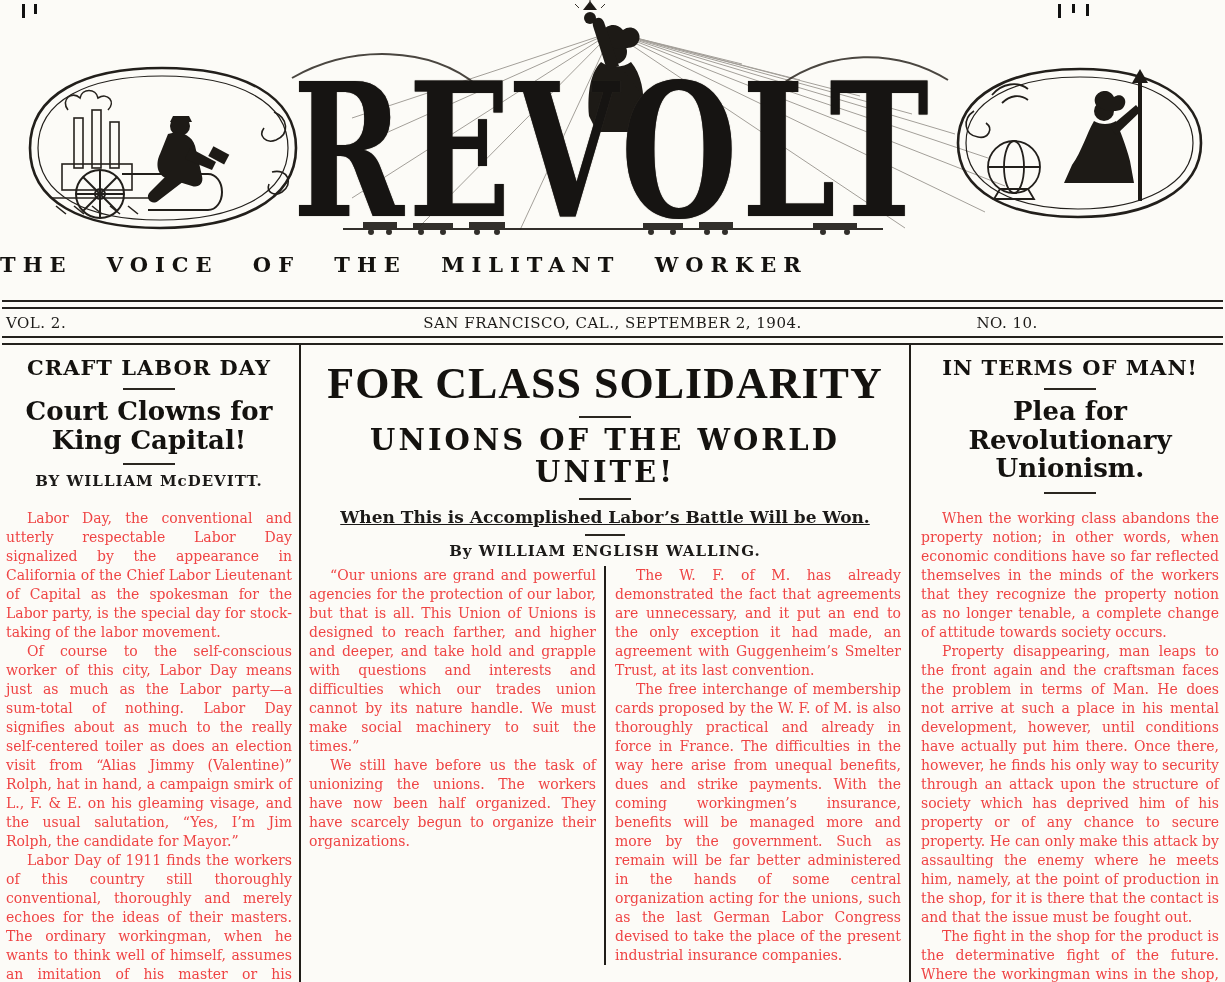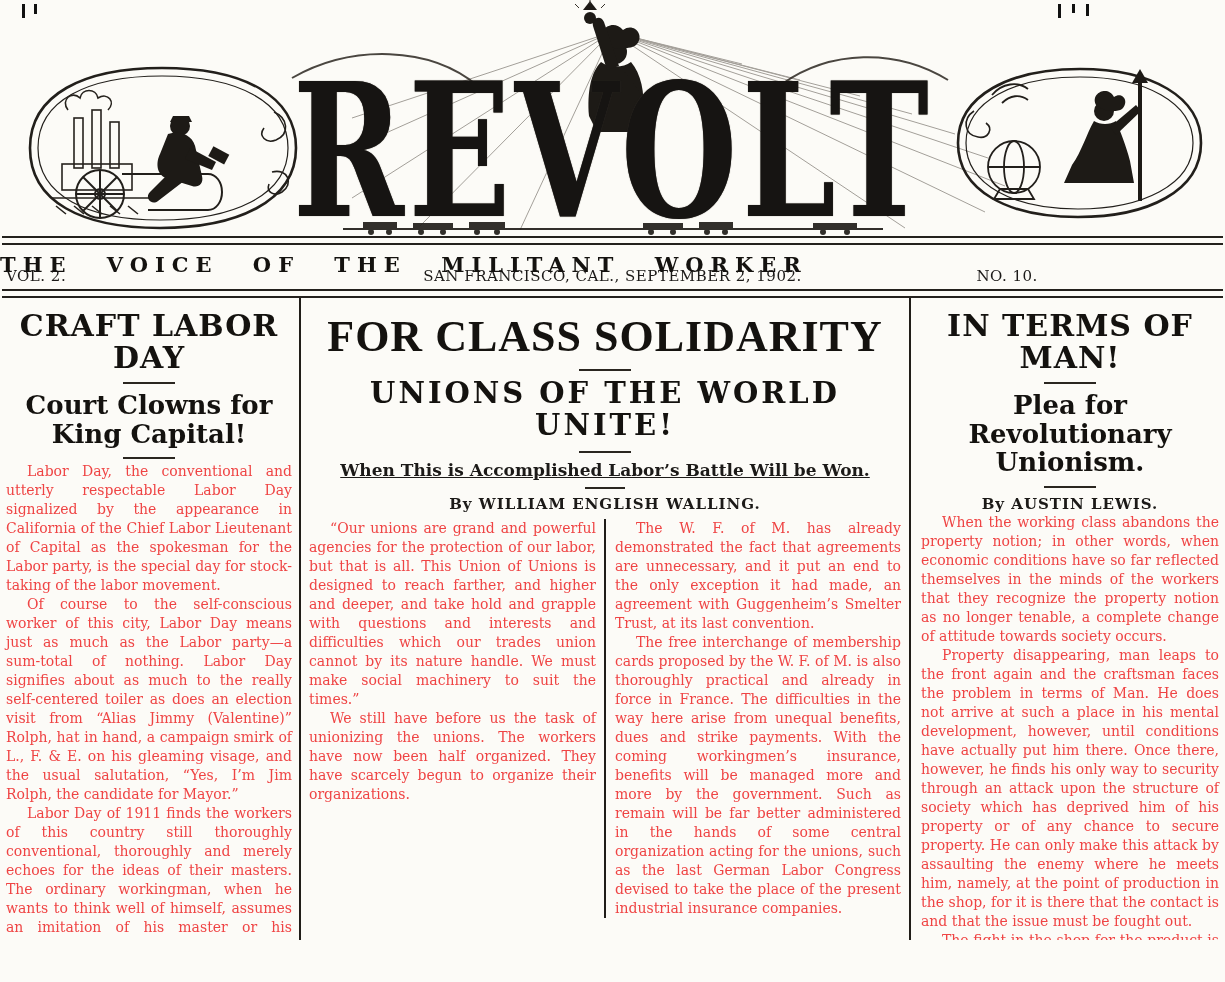--- a/index.html
+++ b/index.html
@@ -2,21 +2,21 @@
 <html lang="en"><head>
 <meta charset="utf-8">
 <style>
   html,body{margin:0;padding:0;background:#e8e6e0;}
   .page{
     position:relative;width:1225px;height:982px;margin:0 auto;
     background:#fcfbf7;color:#1c1a18;overflow:hidden;
     font-family:"DejaVu Serif","Liberation Serif",serif;
   }
   
-  .masthead{position:relative;height:236px;}
+  .masthead{position:relative;height:300px;}
   .rays{position:absolute;left:0;top:0;z-index:0;}
   .cartouche{position:absolute;z-index:1;}
   .cartouche.left{left:22px;top:52px;}
   .cartouche.right{right:18px;top:55px;}
   .center-figure{position:absolute;left:50%;top:0;transform:translateX(-50%);z-index:1;}
   .paper-title{
     position:absolute;left:50%;top:58px;margin:0;z-index:2;
     transform:translateX(-50%) scaleX(0.72);transform-origin:center top;
     font-size:186px;line-height:1;font-weight:700;letter-spacing:6px;white-space:nowrap;
     color:#161412;text-shadow:0 0 1px #3a352f;
@@ -24,32 +24,32 @@
   .train{position:absolute;left:50%;top:222px;transform:translateX(-50%);z-index:3;opacity:.9;}
   .scan-marks{position:absolute;left:0;top:0;width:100%;height:30px;z-index:4;}
   .scan-marks i{position:absolute;top:4px;width:3px;height:14px;background:#111;display:block;}
   .paper-subtitle{
     position:absolute;left:0;right:0;top:252px;text-align:left;z-index:2;
     font-size:21px;font-weight:700;letter-spacing:7px;word-spacing:20px;color:#14120f;
   }
   
   .double-rule{height:5px;border-top:2px solid #24211d;border-bottom:2px solid #24211d;margin:0 2px;}
   .dateline{display:flex;align-items:center;padding:5px 6px 4px 6px;font-size:15px;letter-spacing:.5px;}
-  .dateline .dl{flex:1;margin-top:17px;}
+  .dateline .dl{flex:1;}
   .dateline .dl.c{text-align:center;flex:3;}
   .dateline .dl.r{text-align:left;}
   
   .columns{display:flex;height:642px;overflow:hidden;}
   .vrule{width:0;border-left:2px solid #201d19;}
   .col{box-sizing:border-box;}
   .col-left{width:299px;padding:10px 7px 0 6px;}
   .col-center{width:608px;padding:4px 6px 0 6px;}
   .col-right{flex:1;padding:10px 6px 0 10px;}
   .headline-block{text-align:center;min-height:152px;}
-  h2{margin:2px 0 0 0;font-size:30px;line-height:1.05;letter-spacing:1px;color:#14120f;}
+  h2{margin:2px 0 0 0;font-size:21px;line-height:1.05;letter-spacing:1px;color:#14120f;}
   .col-center h2{font-size:44px;letter-spacing:1px;margin-top:12px;font-family:Liberation Serif, serif;}
   h3{margin:0;font-size:26px;line-height:1.1;color:#14120f;}
   .col-center h3{font-size:29px;letter-spacing:3px;}
   .deck{font-size:17px;font-weight:700;margin:0;text-decoration:underline;}
   .byline{font-size:15px;font-weight:700;letter-spacing:1px;margin:0;}
   .dash{width:52px;border-top:2px solid #2a2620;margin:9px auto 7px auto;}
   .dash.small{width:40px;margin:7px auto 6px auto;}
   .body-copy p{
     margin:0;text-indent:1.5em;text-align:justify;
     font-size:14px;line-height:19px;color:#ef4444;
@@ -197,33 +197,34 @@
         <i style="left:1072px;height:9px"></i>
         <i style="left:1086px;height:12px"></i>
     </div>
 
     <div class="paper-subtitle">THE VOICE OF THE MILITANT WORKER</div>
   </header>
 
   <div class="double-rule"></div>
   <div class="dateline">
     <span class="dl l">VOL. 2.</span>
-    <span class="dl c">SAN FRANCISCO, CAL., SEPTEMBER 2, 1902.</span>
+    <span class="dl c">SAN FRANCISCO, CAL., SEPTEMBER 2, 1904.</span>
     <span class="dl r">NO. 10.</span>
   </div>
   <div class="double-rule"></div>
 
   <main class="columns">
 
     <article class="col col-left">
       <div class="headline-block">
         <h2>CRAFT LABOR DAY</h2>
         <div class="dash"></div>
         <h3>Court Clowns for King Capital!</h3>
         <div class="dash"></div>
+        <p class="byline">BY WILLIAM McDEVITT.</p>
       </div>
       <div class="body-copy">
         <p>Labor Day, the conventional and utterly respectable Labor Day signalized by the appearance in California of the Chief Labor Lieutenant of Capital as the spokesman for the Labor party, is the special day for stock-taking of the labor movement.</p>
         <p>Of course to the self-conscious worker of this city, Labor Day means just as much as the Labor party—a sum-total of nothing.  Labor Day signifies about as much to the really self-centered toiler as does an election visit from “Alias Jimmy (Valentine)” Rolph, hat in hand, a campaign smirk of L., F. &amp; E. on his gleaming visage, and the usual salutation, “Yes, I’m Jim Rolph, the candidate for Mayor.”</p>
         <p>Labor Day of 1911 finds the workers of this country still thoroughly conventional, thoroughly and merely echoes for the ideas of their masters.  The ordinary workingman, when he wants to think well of himself, assumes an imitation of his master or his master’s chosen parasite; he looks at himself in the guise of a capitalist and through capitalist eyes—a distortion of a man seen through distorted eyes.</p>
 
       </div>
     </article>
 
     <div class="vrule"></div>
@@ -254,21 +255,20 @@
     </article>
 
     <div class="vrule"></div>
 
     <article class="col col-right">
       <div class="headline-block">
         <h2>IN TERMS OF MAN!</h2>
         <div class="dash"></div>
         <h3>Plea for Revolutionary Unionism.</h3>
         <div class="dash"></div>
-        <p class="byline">By AUSTIN LEWIS.</p>
       </div>
       <div class="body-copy">
         <p>When the working class abandons the property notion; in other words, when economic conditions have so far reflected themselves in the minds of the workers that they recognize the property notion as no longer tenable, a complete change of attitude towards society occurs.</p>
         <p>Property disappearing, man leaps to the front again and the craftsman faces the problem in terms of Man.  He does not arrive at such a place in his mental development, however, until conditions have actually put him there.  Once there, however, he finds his only way to security through an attack upon the structure of society which has deprived him of his property or of any chance to secure property.  He can only make this attack by assaulting the enemy where he meets him, namely, at the point of production in the shop, for it is there that the contact is and that the issue must be fought out.</p>
         <p>The fight in the shop for the product is the determinative fight of the future.  Where the workingman wins in the shop, improves his economic position, develops his fighting capacity and builds up his organization, every step taken by him is a step towards ultimate victory.  He treads the upward path.  There is no need to speak of the political phase of the matter here, as that always receives due consideration, but it must not be overlooked that economic victory is the essential; without it the political reflex is no reflex of a class necessarily victorious but may simply be the ineffective protest of an eco-</p>
       </div>
     </article>
 
   </main>
 </div>

